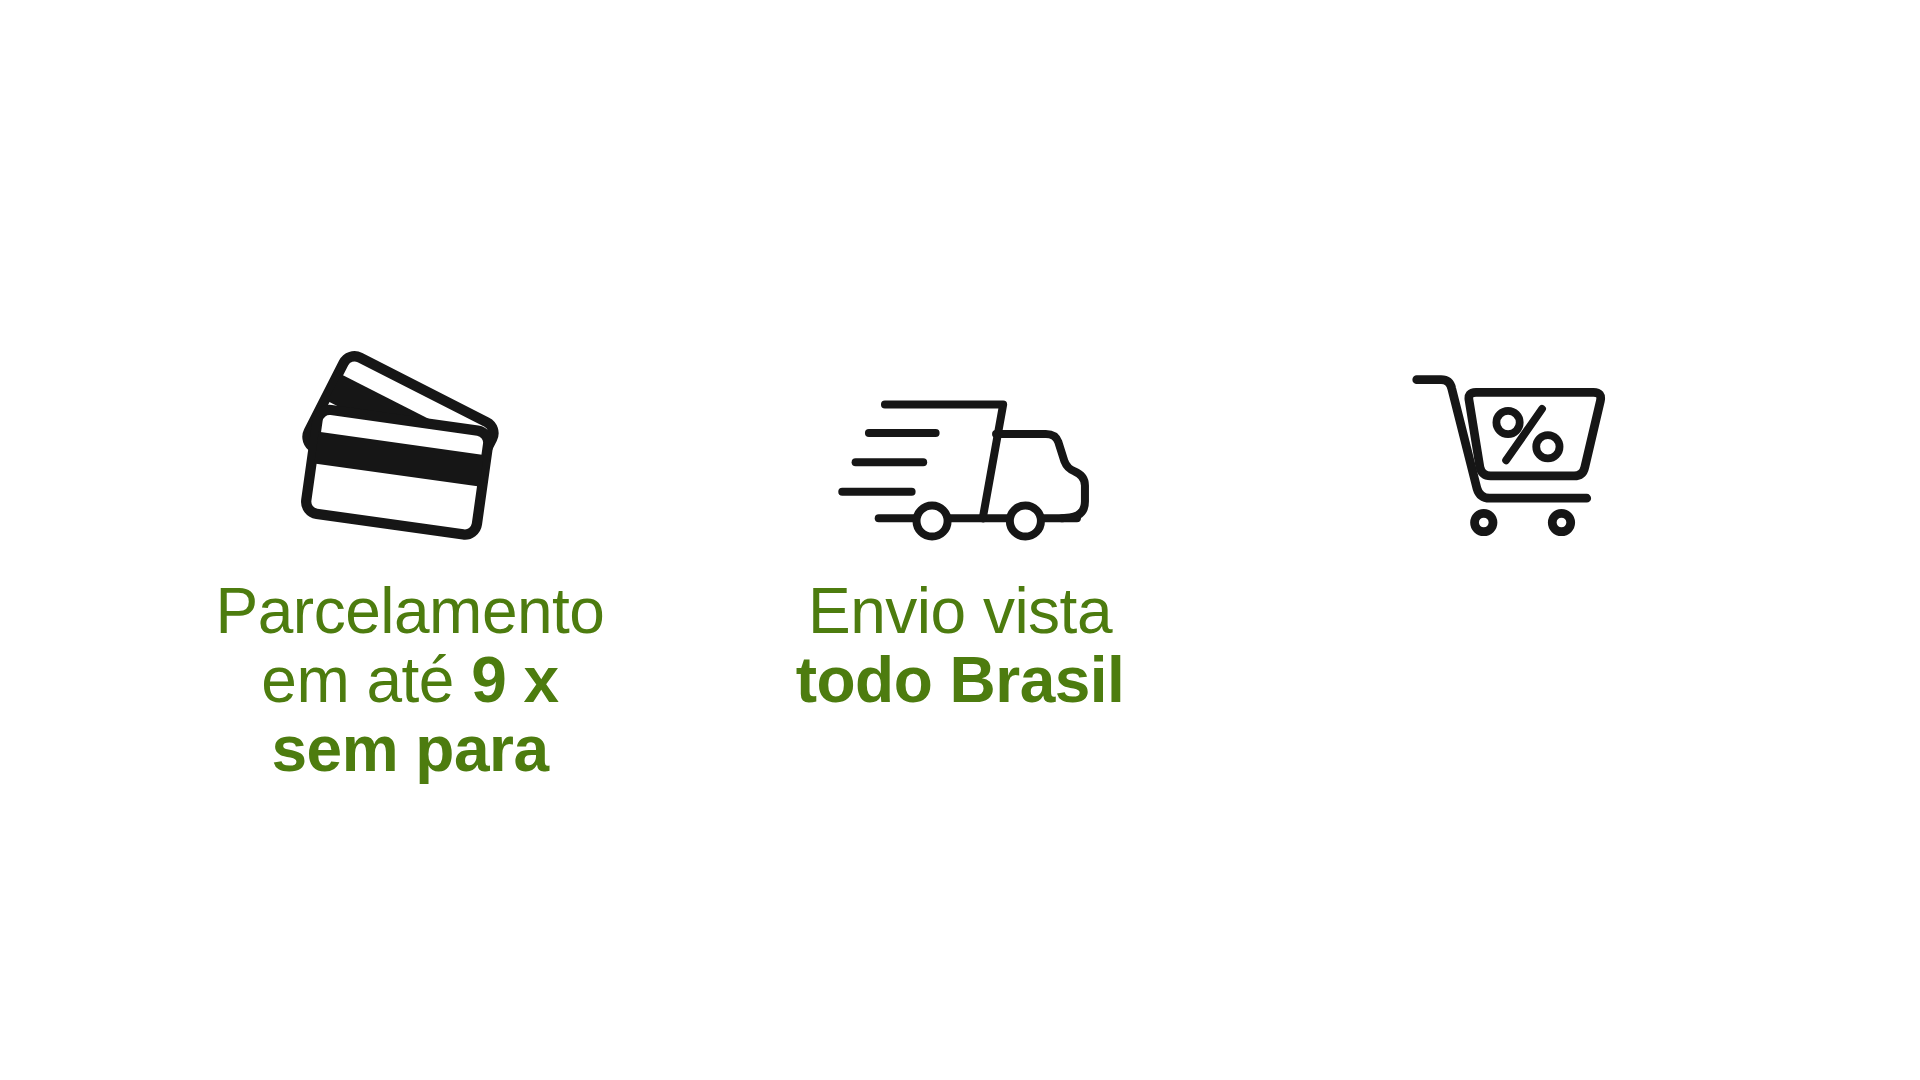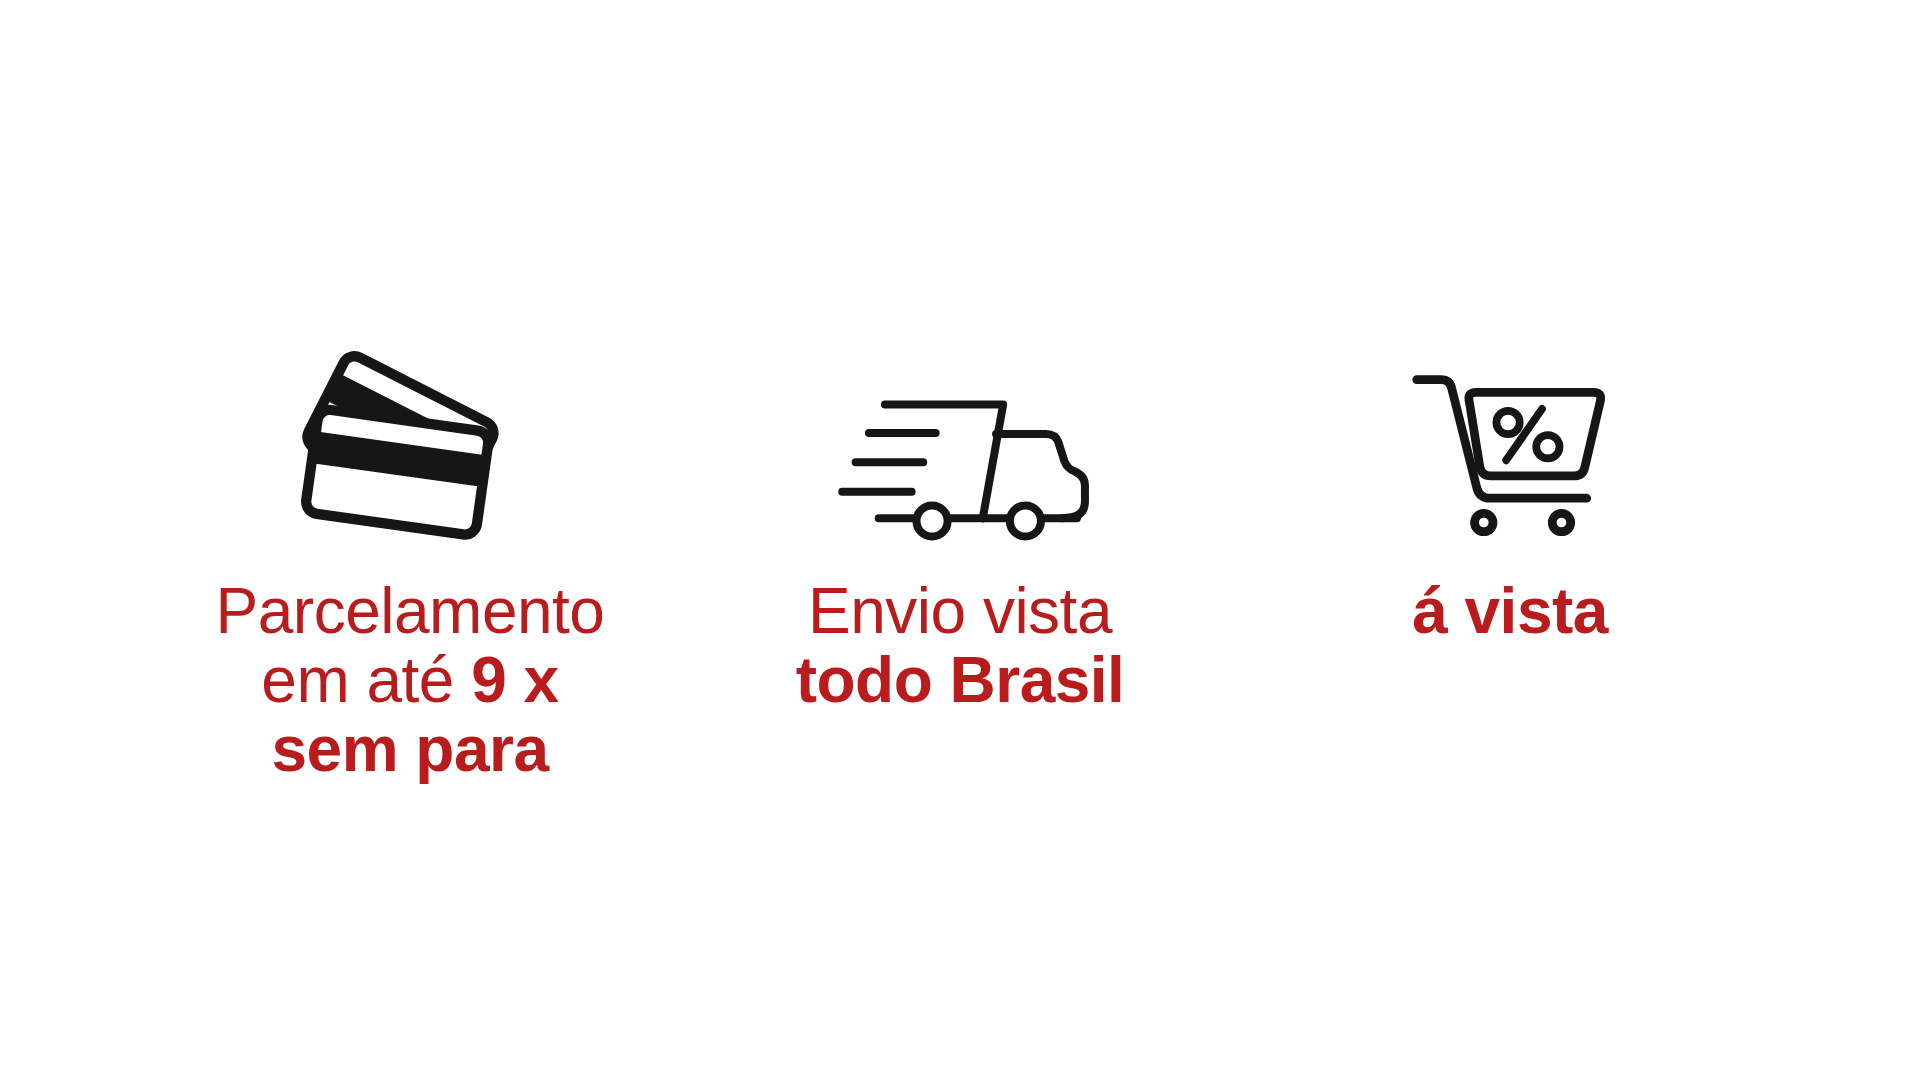--- a/index.html
+++ b/index.html
@@ -38,21 +38,21 @@
     display: flex;
     align-items: flex-end;
     justify-content: center;
     margin-bottom: 32px;
   }
   .caption {
     margin: 0;
     font-size: 64px;
     line-height: 69px;
     font-weight: 400;
-    color: #b91c1c;
+    color: #4d7c0f;
     letter-spacing: -0.5px;
   }
   .caption .line { display: block; white-space: pre; }
   .caption strong { font-weight: 700; }
   svg { display: block; }
 </style>
 </head>
 <body>
 
 <div class="strip">
@@ -109,18 +109,17 @@
               <circle cx="103" cy="59" r="12"></circle>
               <circle cx="144" cy="84" r="12"></circle>
               <path d="M 138 45 L 101 98"></path>
             </g>
             <circle cx="78" cy="162" r="9.5"></circle>
             <circle cx="158" cy="162" r="9.5"></circle>
           </g>
         </svg>
       </div>
       <p class="caption">
-        <span class="line"><strong>á vista</strong></span>
       </p>
     </section>
 
   </div>
 </div>
 
 </body></html>

